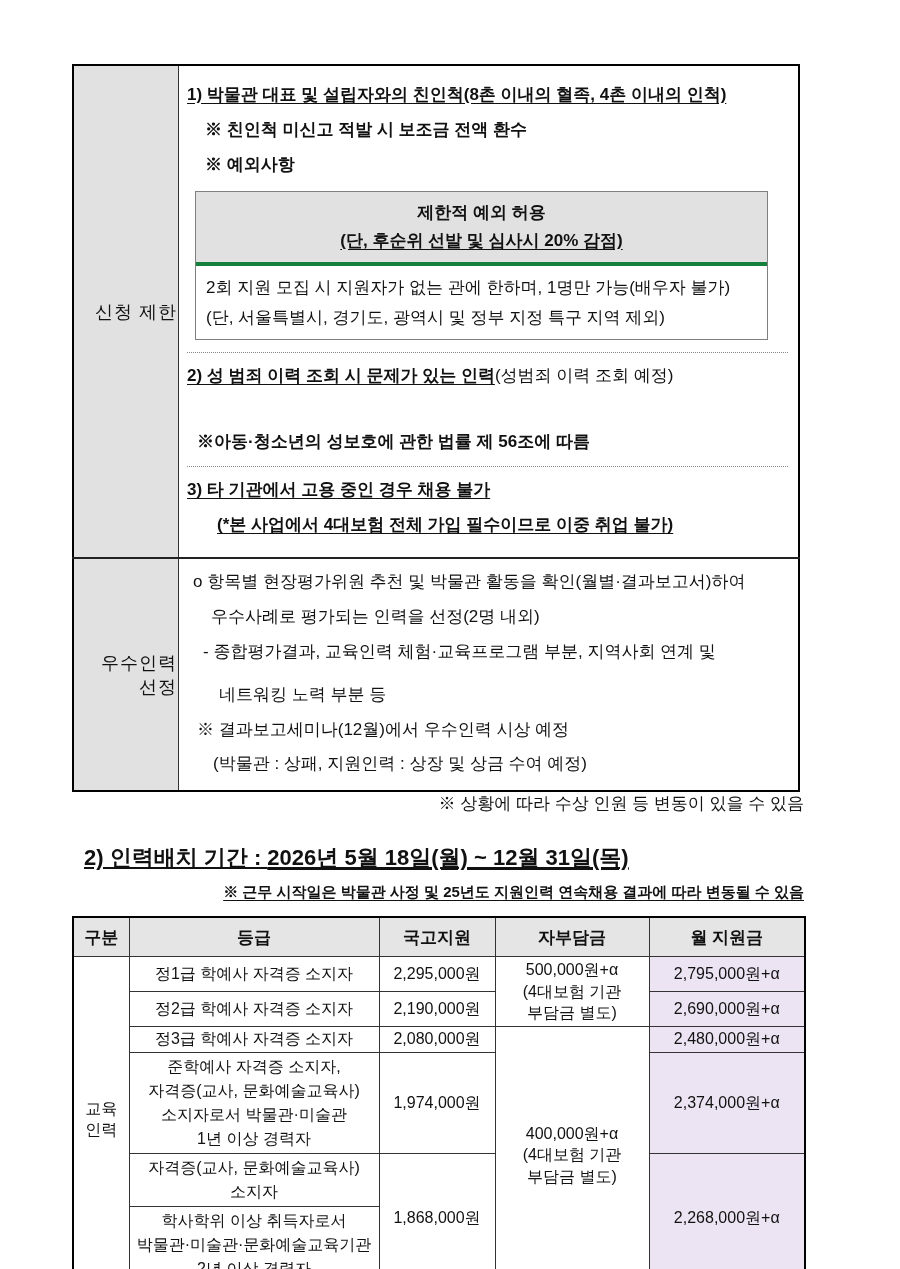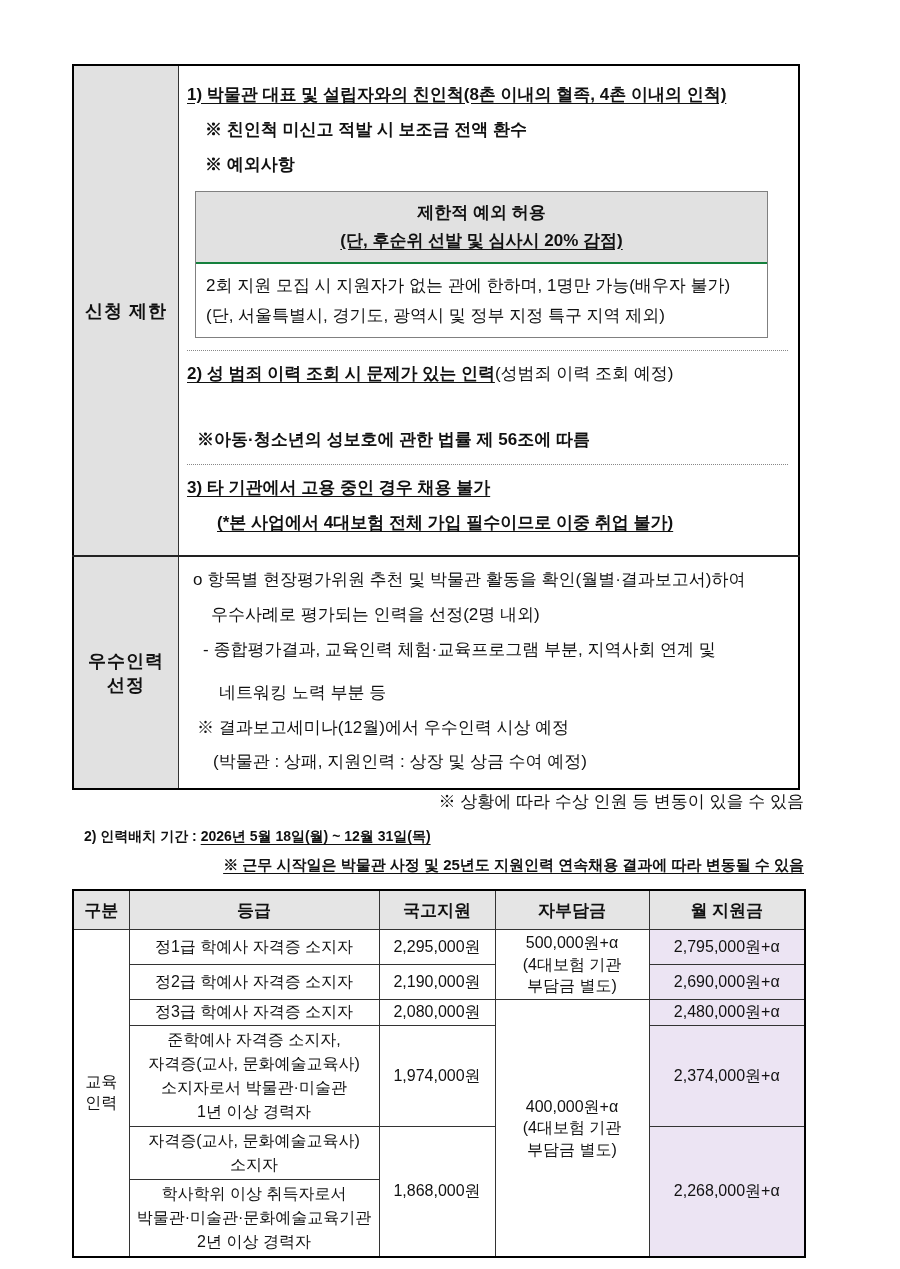--- a/index.html
+++ b/index.html
@@ -10,52 +10,52 @@
   }
   .page { position:relative; width:900px; height:1269px; overflow:hidden; }
   .content { position:absolute; left:72px; top:64px; width:732px; }
 
   
   table.t1 { border-collapse:collapse; width:728px; table-layout:fixed; }
   table.t1 td { border:1px solid #333; }
   table.t1 { border:2px solid #000; }
   table.t1 tr.sep td { border-top:2px solid #222; }
   td.side {
-    width:102px; background:#e1e1e1; text-align:center; vertical-align:middle;
-    font-weight:bold; font-size:18px; letter-spacing:1px;
+    width:102px; background:#e1e1e1; text-align:right; vertical-align:middle;
+    font-weight:normal; font-size:18px; letter-spacing:1px;
   }
   td.main { padding:6px 10px 8px 8px; font-size:17px; vertical-align:top; background:#fff; }
 
   .r1 p { margin:12px 0; line-height:1.35; }
   .b  { font-weight:bold; }
   .bu { font-weight:bold; text-decoration:underline; text-underline-offset:3px; }
   .ind1 { padding-left:18px; }
   .ind2 { padding-left:30px; }
 
   .exc-box { margin:14px 20px 12px 8px; border:1px solid #808080; }
   .exc-head {
-    background:#e1e1e1; border-bottom:2px solid #15803d;
+    background:#e1e1e1; border-bottom:4px solid #15803d;
     text-align:center; padding:7px 4px; font-weight:bold; line-height:1.65;
   }
   .exc-body { padding:7px 10px; line-height:1.75; }
 
   .dotsep { border:none; border-top:1px dotted #888; margin:12px 0; }
 
   .r2 div { line-height:2.05; }
   .r2 .l1 { padding-left:6px; }
   .r2 .l2 { padding-left:24px; }
   .r2 .l3 { padding-left:16px; }
   .r2 .l4 { padding-left:32px;margin-top:8px; }
   .r2 .l5 { padding-left:10px; }
   .r2 .l6 { padding-left:26px; }
 
   .award-note { text-align:right; font-size:17px; }
 
   
-  .sec-title { margin-top:15px; padding-left:12px; font-size:14px; font-weight:bold; }
+  .sec-title { margin-top:28px; padding-left:12px; font-size:22px; font-weight:bold;text-decoration:underline; }
   .placement-note {
     margin-top:10px; text-align:right; font-size:15px; font-weight:bold;
     text-decoration:underline; text-underline-offset:3px;
   }
 
   
   table.t2 { margin-top:14px; border-collapse:collapse; width:732px; table-layout:fixed; border:2px solid #000; }
   table.t2 th, table.t2 td { border:1px solid #333; text-align:center; vertical-align:middle; padding:2px 4px; }
   table.t2 th { background:#e5e5e5; font-size:17px; font-weight:bold; height:34px; }
   table.t2 td { font-size:16px; }

